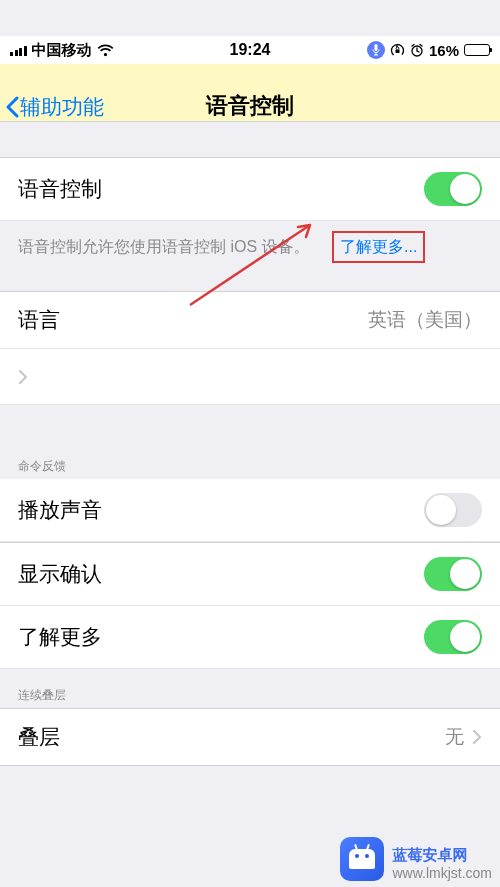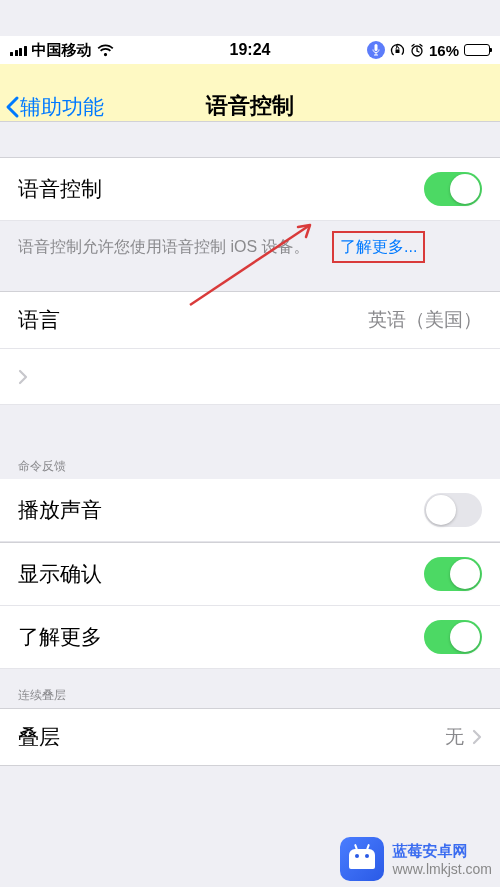--- a/index.html
+++ b/index.html
@@ -72,21 +72,21 @@
     .toggle-knob{position:absolute;top:2px;width:30px;height:30px;background:#fff;border-radius:50%;box-shadow:0 1px 3px rgba(0,0,0,.25);}
     .toggle.on .toggle-knob{right:2px;}
     .toggle.off .toggle-knob{left:2px;}
     
     .link-text{color:#007aff;}
     .highlight-box{border:2px solid #d93a3a;padding:2px 6px;margin-left:18px;display:inline-block;}
     .footer-inline{display:inline;}
     .red-arrow{position:absolute;left:180px;top:215px;pointer-events:none;}
     
     .watermark{
-      position:absolute;right:8px;bottom:6px;display:flex;align-items:center;gap:8px;
+      position:absolute;right:8px;bottom:6px;display:flex;align-items:flex-end;gap:8px;
       font-size:15px;color:#3a6cf0;font-weight:600;margin-left:24px;
     }
     .watermark .sub{display:block;font-size:14px;color:#888;font-weight:400;}
     .wm-icon{width:44px;height:44px;border-radius:10px;background:linear-gradient(135deg,#4a7dff,#2a5ae6);display:flex;align-items:center;justify-content:center;position:relative;}
     .wm-droid{width:26px;height:20px;background:#fff;border-radius:6px 6px 2px 2px;position:relative;}
     .wm-droid::before,.wm-droid::after{content:"";position:absolute;top:-5px;width:2px;height:6px;background:#fff;border-radius:1px;}
     .wm-droid::before{left:6px;transform:rotate(-20deg);}
     .wm-droid::after{right:6px;transform:rotate(20deg);}
     .wm-eye{position:absolute;width:4px;height:4px;background:#2a5ae6;border-radius:50%;top:5px;}
     .wm-eye.l{left:6px}.wm-eye.r{right:6px}

